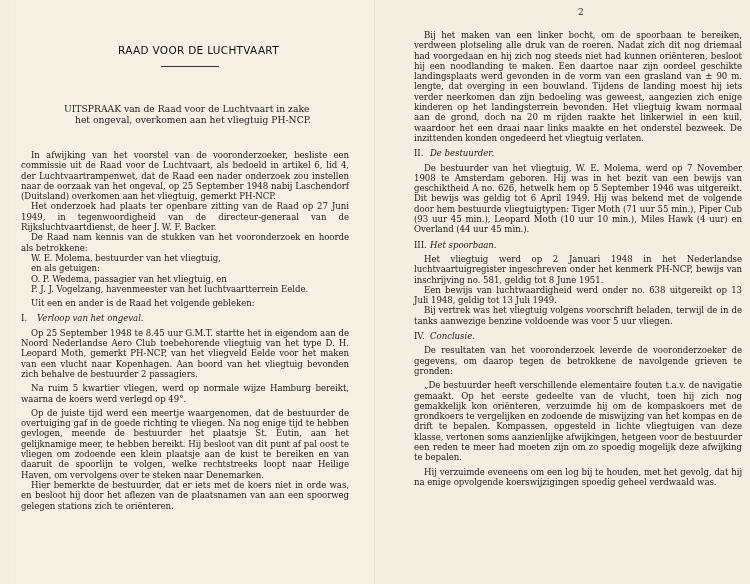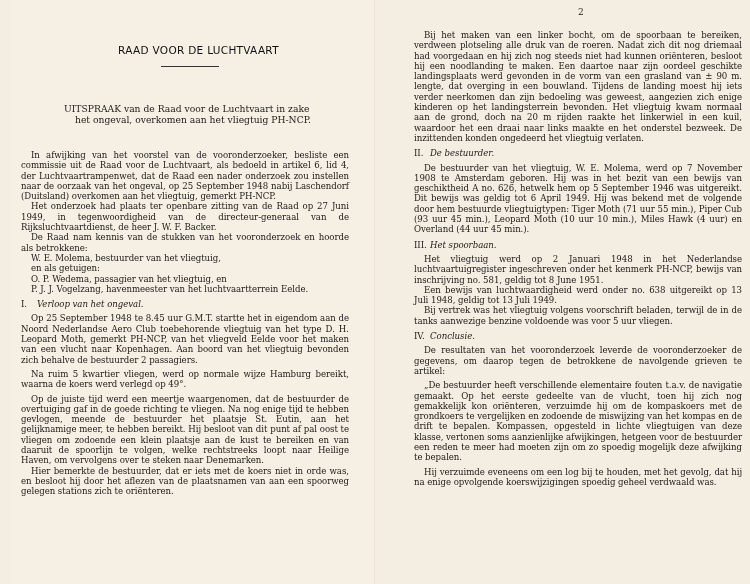--- a/index.html
+++ b/index.html
@@ -43,20 +43,21 @@
     <span class="l2">het ongeval, overkomen aan het vliegtuig PH-NCP.</span>
   </div>
   <div class="col">
     <p class="ind">In afwijking van het voorstel van de vooronderzoeker, besliste een commissie uit de Raad voor de Luchtvaart, als bedoeld in artikel 6, lid 4, der Luchtvaartrampenwet, dat de Raad een nader onderzoek zou instellen naar de oorzaak van het ongeval, op 25 September 1948 nabij Laschendorf (Duitsland) overkomen aan het vliegtuig, gemerkt PH-NCP.</p>
     <p class="ind">Het onderzoek had plaats ter openbare zitting van de Raad op 27 Juni 1949, in tegenwoordigheid van de directeur-generaal van de Rijksluchtvaartdienst, de heer J. W. F. Backer.</p>
     <p class="ind">De Raad nam kennis van de stukken van het vooronderzoek en hoorde als betrokkene:</p>
     <p class="ind">W. E. Molema, bestuurder van het vliegtuig,</p>
     <p class="ind">en als getuigen:</p>
     <p class="ind">O. P. Wedema, passagier van het vliegtuig, en</p>
     <p class="ind">P. J. J. Vogelzang, havenmeester van het luchtvaartterrein Eelde.</p>
+    <p class="ind gap">Uit een en ander is de Raad het volgende gebleken:</p>
     <div class="sec">
       <span class="num">I.</span><span class="ttl">Verloop van het ongeval.</span>
     </div>
     <p class="ind">Op 25 September 1948 te 8.45 uur G.M.T. startte het in eigendom aan de Noord Nederlandse Aero Club toebehorende vliegtuig van het type D. H. Leopard Moth, gemerkt PH-NCP, van het vliegveld Eelde voor het maken van een vlucht naar Kopenhagen. Aan boord van het vliegtuig bevonden zich behalve de bestuurder 2 passagiers.</p>
     <p class="ind gap">Na ruim 5 kwartier vliegen, werd op normale wijze Hamburg bereikt, waarna de koers werd verlegd op 49°.</p>
     <p class="ind gap">Op de juiste tijd werd een meertje waargenomen, dat de bestuurder de overtuiging gaf in de goede richting te vliegen. Na nog enige tijd te hebben gevlogen, meende de bestuurder het plaatsje St. Eutin, aan het gelijknamige meer, te hebben bereikt. Hij besloot van dit punt af pal oost te vliegen om zodoende een klein plaatsje aan de kust te bereiken en van daaruit de spoorlijn te volgen, welke rechtstreeks loopt naar Heilige Haven, om vervolgens over te steken naar Denemarken.</p>
     <p class="ind">Hier bemerkte de bestuurder, dat er iets met de koers niet in orde was, en besloot hij door het aflezen van de plaatsnamen van aan een spoorweg gelegen stations zich te oriënteren.</p>
   </div>
 </div>
 
@@ -72,17 +73,17 @@
     <p class="ind">De bestuurder van het vliegtuig, W. E. Molema, werd op 7 November 1908 te Amsterdam geboren. Hij was in het bezit van een bewijs van geschiktheid A no. 626, hetwelk hem op 5 September 1946 was uitgereikt. Dit bewijs was geldig tot 6 April 1949. Hij was bekend met de volgende door hem bestuurde vliegtuigtypen: Tiger Moth (71 uur 55 min.), Piper Cub (93 uur 45 min.), Leopard Moth (10 uur 10 min.), Miles Hawk (4 uur) en Overland (44 uur 45 min.).</p>
     <div class="sec">
       <span class="num">III.</span><span class="ttl">Het spoorbaan.</span>
     </div>
     <p class="ind">Het vliegtuig werd op 2 Januari 1948 in het Nederlandse luchtvaartuigregister ingeschreven onder het kenmerk PH-NCP, bewijs van inschrijving no. 581, geldig tot 8 June 1951.</p>
     <p class="ind">Een bewijs van luchtwaardigheid werd onder no. 638 uitgereikt op 13 Juli 1948, geldig tot 13 Juli 1949.</p>
     <p class="ind">Bij vertrek was het vliegtuig volgens voorschrift beladen, terwijl de in de tanks aanwezige benzine voldoende was voor 5 uur vliegen.</p>
     <div class="sec">
       <span class="num">IV.</span><span class="ttl">Conclusie.</span>
     </div>
-    <p class="ind">De resultaten van het vooronderzoek leverde de vooronderzoeker de gegevens, om daarop tegen de betrokkene de navolgende grieven te artikel:</p>
+    <p class="ind">De resultaten van het vooronderzoek leverde de vooronderzoeker de gegevens, om daarop tegen de betrokkene de navolgende grieven te gronden:</p>
     <p class="ind gap">„De bestuurder heeft verschillende elementaire fouten t.a.v. de navigatie gemaakt. Op het eerste gedeelte van de vlucht, toen hij zich nog gemakkelijk kon oriënteren, verzuimde hij om de kompaskoers met de grondkoers te vergelijken en zodoende de miswijzing van het kompas en de drift te bepalen. Kompassen, opgesteld in lichte vliegtuigen van deze klasse, vertonen soms aanzienlijke afwijkingen, hetgeen voor de bestuurder een reden te meer had moeten zijn om zo spoedig mogelijk deze afwijking te bepalen.</p>
     <p class="ind gap">Hij verzuimde eveneens om een log bij te houden, met het gevolg, dat hij na enige opvolgende koerswijzigingen spoedig geheel verdwaald was.</p>
   </div>
 </div>
 
 </body></html>

